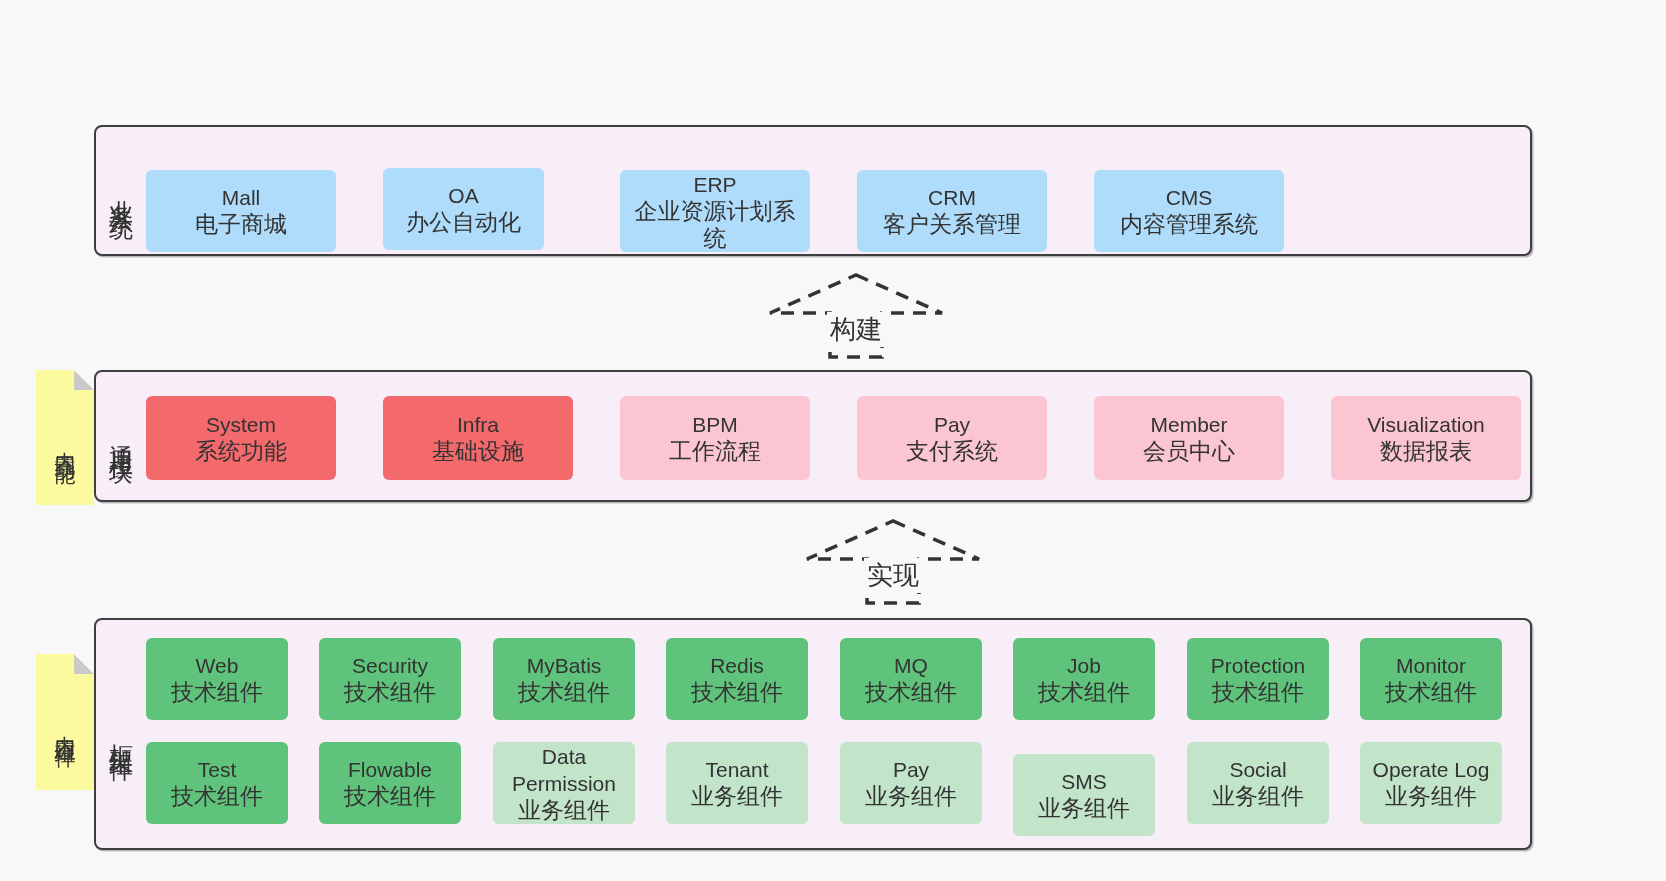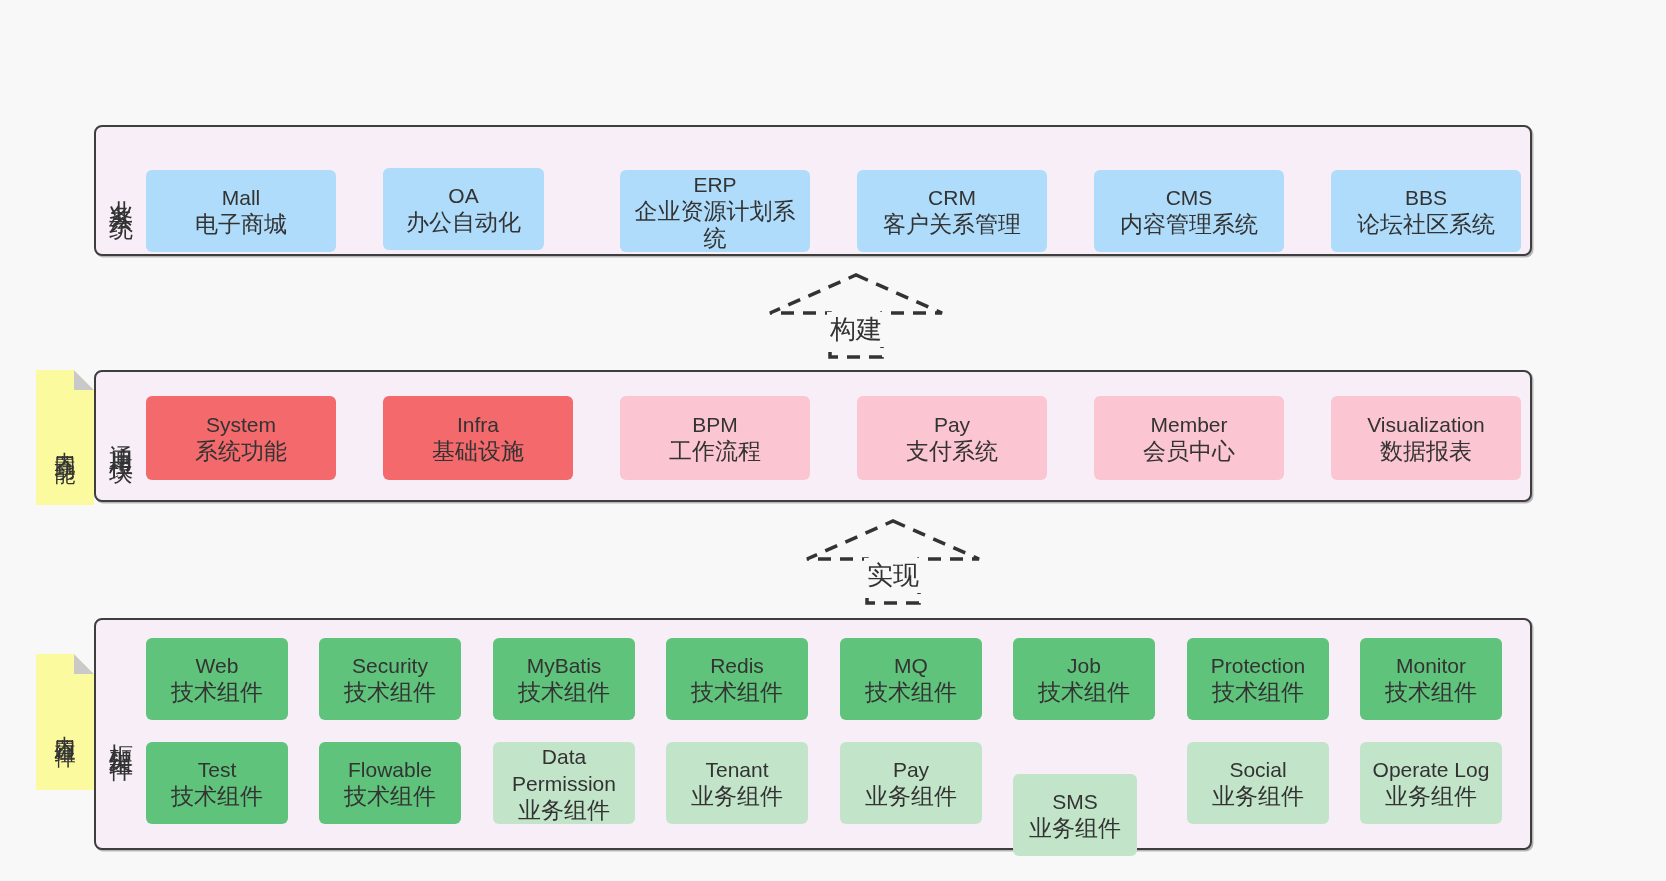--- a/index.html
+++ b/index.html
@@ -68,24 +68,20 @@
     <div class="sub">企业资源计划系统</div>
   </div>
   <div class="box blue" style="left:857px;top:150px;width:190px;height:82px">
     <div class="name">CRM</div>
     <div class="sub">客户关系管理</div>
   </div>
   <div class="box blue" style="left:1094px;top:150px;width:190px;height:82px">
     <div class="name">CMS</div>
     <div class="sub">内容管理系统</div>
   </div>
-  <div class="box blue" style="left:1331px;top:150px;width:190px;height:82px">
-    <div class="name">BBS</div>
-    <div class="sub">论坛社区系统</div>
-  </div>
 
   <div class="arrow" style="left:766px;top:272px">
     <svg width="180" height="88" viewBox="0 0 180 88">
       <polygon points="90,3 176,41 116,41 116,85 64,85 64,41 4,41" fill="none" stroke="#333333" stroke-width="3.5" stroke-dasharray="13 9"></polygon>
     </svg>
     <span class="arrow-label">构建</span>
   </div>
 
   <div class="sticky" style="left:36px;top:370px;height:135px">
     <span class="fold"></span>
@@ -180,21 +176,21 @@
     <div class="sub">业务组件</div>
   </div>
   <div class="box lightgreen" style="left:666px;top:742px;width:142px;height:82px">
     <div class="name">Tenant</div>
     <div class="sub">业务组件</div>
   </div>
   <div class="box lightgreen" style="left:840px;top:742px;width:142px;height:82px">
     <div class="name">Pay</div>
     <div class="sub">业务组件</div>
   </div>
-  <div class="box lightgreen" style="left:1013px;top:774px;width:124px;height:82px">
+  <div class="box lightgreen" style="left:1013px;top:754px;width:142px;height:82px">
     <div class="name">SMS</div>
     <div class="sub">业务组件</div>
   </div>
   <div class="box lightgreen" style="left:1187px;top:742px;width:142px;height:82px">
     <div class="name">Social</div>
     <div class="sub">业务组件</div>
   </div>
   <div class="box lightgreen" style="left:1360px;top:742px;width:142px;height:82px">
     <div class="name">Operate Log</div>
     <div class="sub">业务组件</div>

